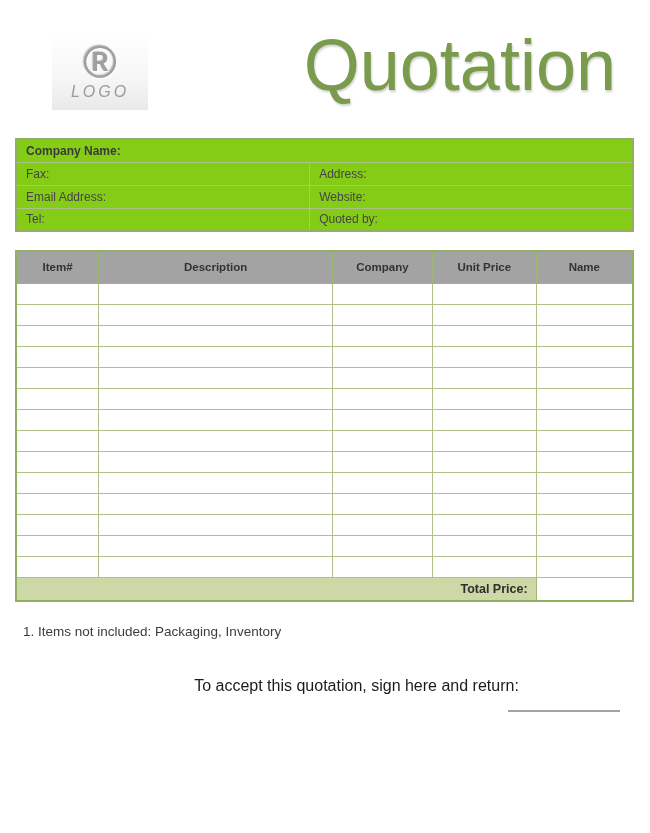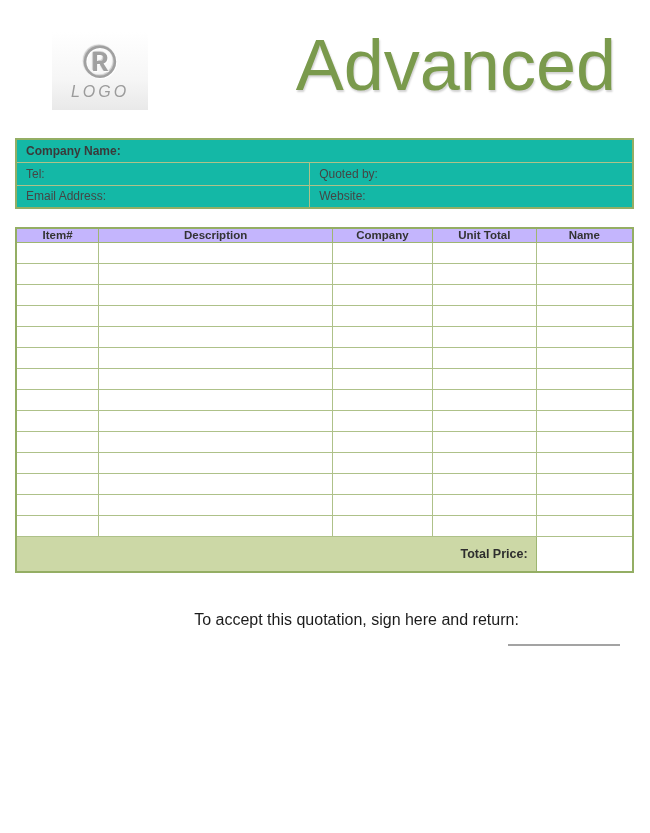--- a/index.html
+++ b/index.html
@@ -34,35 +34,35 @@
   
   table { width:100%; border-collapse:collapse; table-layout:fixed; }
   .company-table, .items-table { border:2px solid #94ae64; }
 
   
   .company-table { margin-top:28px; }
   .company-table td {
     border:1px solid #aec189;
     height:23px; padding:0 7px 0 9px;
     font-size:12px; color:#454545; vertical-align:middle;
-    background:#14b8a6;
+    background:#84cc16;
   }
   .company-table td.bold-label { font-weight:bold; color:#3a3a3a; }
 
   
   .items-table { margin-top:18px; }
   .items-table th {
-    background:#c4b5fd; border:1px solid #9eb671;
-    height:14px; font-size:11.5px; font-weight:bold; color:#333333;
+    background:#a3a3a3; border:1px solid #9eb671;
+    height:32px; font-size:11.5px; font-weight:bold; color:#333333;
     text-align:center; vertical-align:middle;
   }
   .items-table td.empty { border:1px solid #aec189; height:21px; background:#ffffff; }
   .items-table td.total-label-cell {
     background:#ccd8a6; border:1px solid #9eb671;
-    height:36px; text-align:right; padding-right:8px;
+    height:24px; text-align:right; padding-right:8px;
     font-size:12.5px; font-weight:bold; color:#2e2e2e; vertical-align:middle;
   }
   .items-table td.total-value-cell { background:#ffffff; border:1px solid #94ae64; height:24px; }
 
   
   .notes-heading { margin:26px 0 0 8px; font-size:15px; font-weight:bold; color:#222222; }
   .notes-list { margin:22px 0 0 8px; list-style:none; }
   .notes-list li { font-size:13.5px; line-height:15px; color:#3c3c3c; }
 
   
@@ -74,57 +74,61 @@
 </head>
 <body>
 
 <div class="page">
 
   <div class="header">
     <div class="logo-box">
       <div class="logo-r">®</div>
       <div class="logo-text">LOGO</div>
     </div>
-    <h1 class="title">Advanced</h1>
+    <h1 class="title">Quotation</h1>
   </div>
 
   <table class="company-table">
     <colgroup>
         <col style="width:47.6%">
         <col style="width:52.4%">
       </colgroup>
     <tbody>
       <tr>
         <td colspan="2" class="bold-label">Company Name:</td>
       </tr>
       <tr>
+        <td>Fax:</td>
+        <td>Address:</td>
+      </tr>
+      <tr>
+        <td>Email Address:</td>
+        <td>Website:</td>
+      </tr>
+      <tr>
         <td>Tel:</td>
         <td>Quoted by:</td>
-      </tr>
-      <tr>
-        <td>Email Address:</td>
-        <td>Website:</td>
       </tr>
     </tbody>
   </table>
 
   <table class="items-table">
     <colgroup>
       <col style="width:13.4%">
         <col style="width:37.9%">
         <col style="width:16.2%">
       <col style="width:16.8%">
         <col style="width:15.7%">
     </colgroup>
     <thead>
       <tr>
         <th>Item#</th>
         <th>Description</th>
         <th>Company</th>
-        <th>Unit Total</th>
+        <th>Unit Price</th>
         <th>Name</th>
       </tr>
     </thead>
     <tbody id="items-body">
         <tr>
           <td class="empty"></td>
           <td class="empty"></td>
           <td class="empty"></td>
           <td class="empty"></td>
           <td class="empty"></td>
@@ -223,18 +227,19 @@
       </tbody>
     <tbody>
       <tr>
         <td colspan="4" class="total-label-cell">Total Price:</td>
         <td class="total-value-cell"></td>
       </tr>
     </tbody>
   </table>
 
   <ul class="notes-list">
+    <li>1. Items not included: Packaging, Inventory</li>
   </ul>
 
   <p class="accept-line">To accept this quotation, sign here and return:</p>
   <div class="signature-line"></div>
 
 </div>
 
 </body></html>

